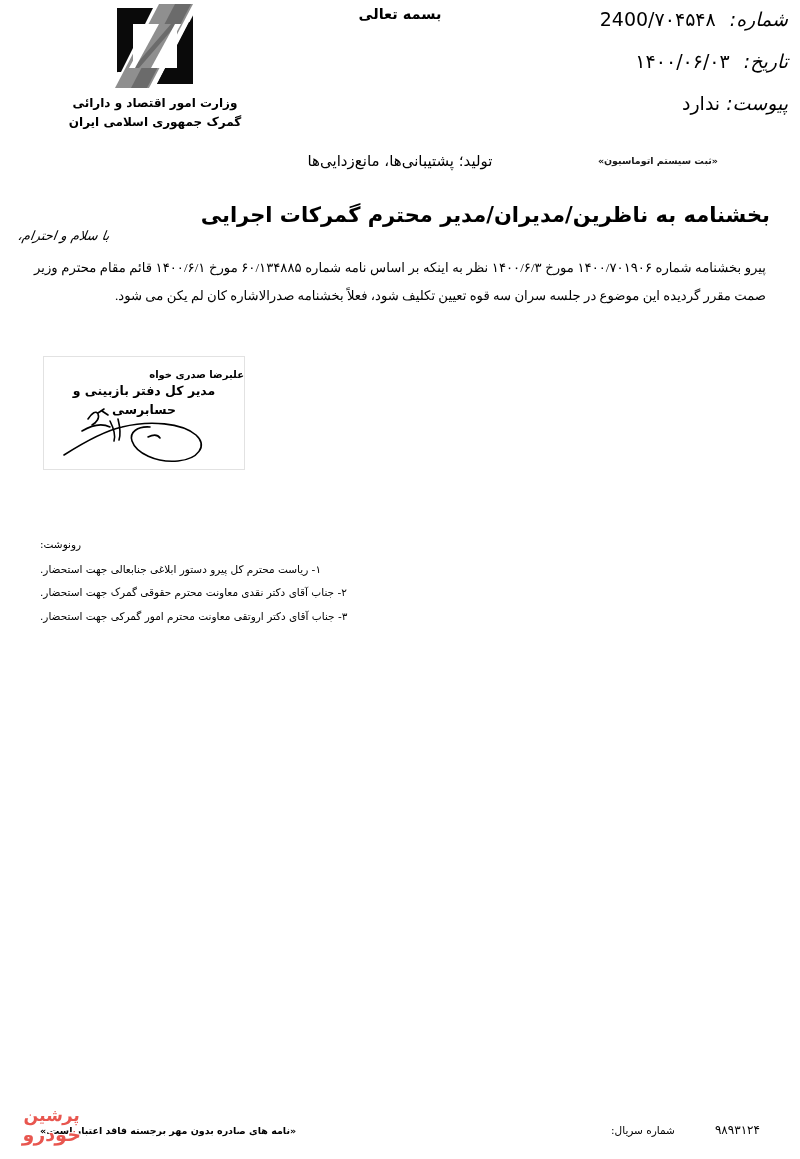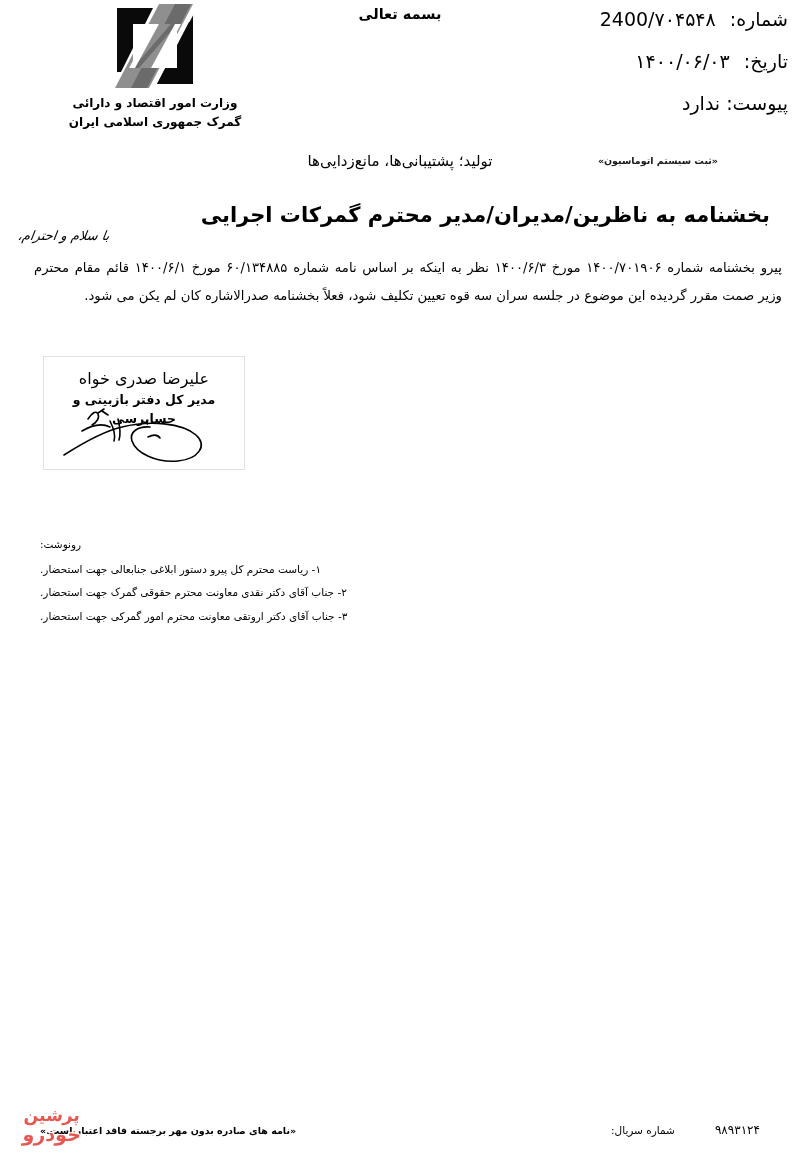--- a/index.html
+++ b/index.html
@@ -31,21 +31,21 @@
   }
   .hdr-row {
     display: flex;
     justify-content: flex-start;
     align-items: baseline;
     gap: 14px;
     margin-bottom: 20px;
     font-size: 19px;
     white-space: nowrap;
   }
-  .hdr-row .lbl { font-weight: 400; }
+  .hdr-row .lbl { font-weight: 400; font-style: italic; }
   .hdr-row .val { font-weight: 400; letter-spacing: .5px; }
   .hdr-row.attach { gap: 6px; }
 
   .automation-stamp {
     position: absolute;
     top: 155px;
     right: 82px;
     font-size: 9.5px;
     font-weight: 700;
     color: #1a1a1a;
@@ -112,44 +112,44 @@
     font-size: 13px;
     font-style: italic;
     font-family: "DejaVu Serif", serif;
     transform: skewX(-8deg);
   }
 
   
   .body-text {
     position: absolute;
     top: 254px;
-    right: 18px;
+    right: 34px;
     left: 34px;
     font-size: 13.2px;
     line-height: 2.1;
     text-align: justify;
     text-justify: inter-word;
+    font-family: Liberation Serif, serif;
   }
   .body-text p { margin: 0; }
 
   
   .sig-box {
     position: absolute;
     top: 356px;
     right: 555px;
     width: 200px;
     height: 112px;
     border: 1px solid #e2e2e2;
     background: #fff;
   }
   .sig-name {
     margin-top: 10px;
-    text-align: center;
-    font-size: 16px;
-    font-weight: 400;
+    font-size: 10px;
+    font-weight: 700;
     line-height: 1.5;
   }
   .sig-title {
     text-align: center;
     font-size: 12.5px;
     font-weight: 700;
     line-height: 1.5;
   }
   .sig-scribble {
     position: absolute;

